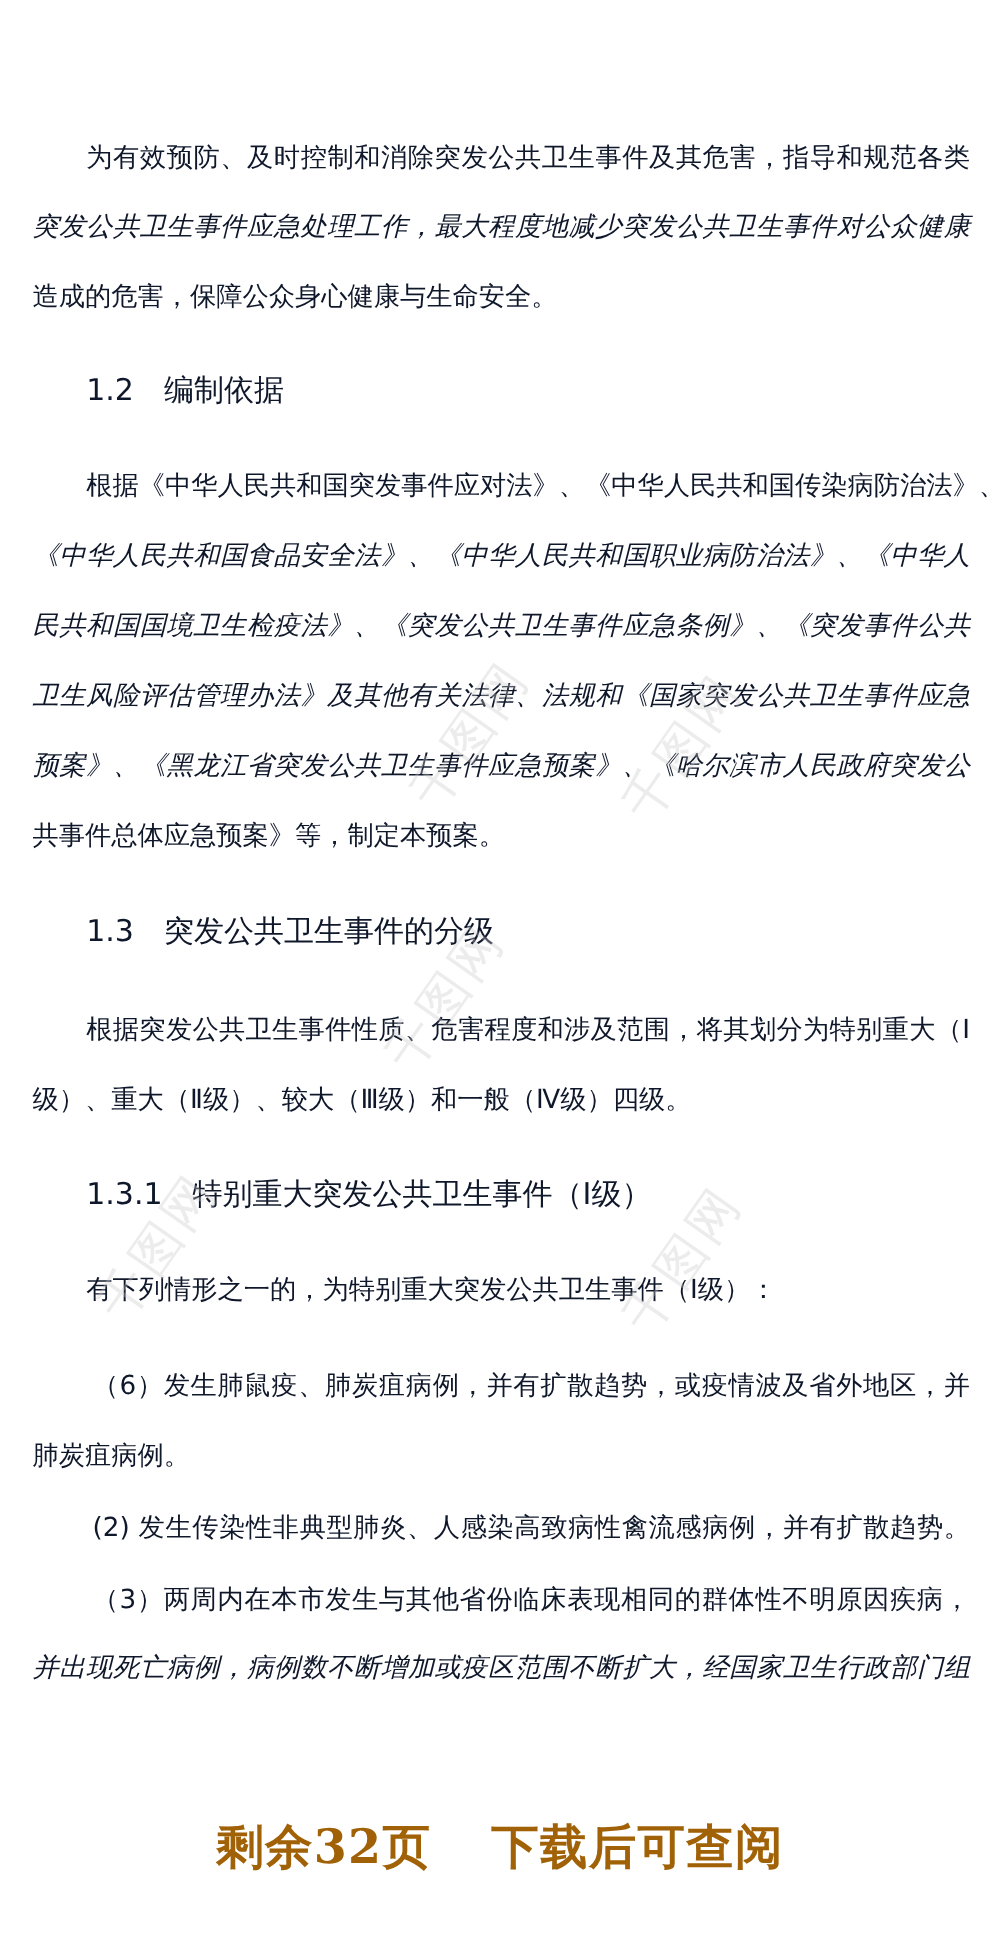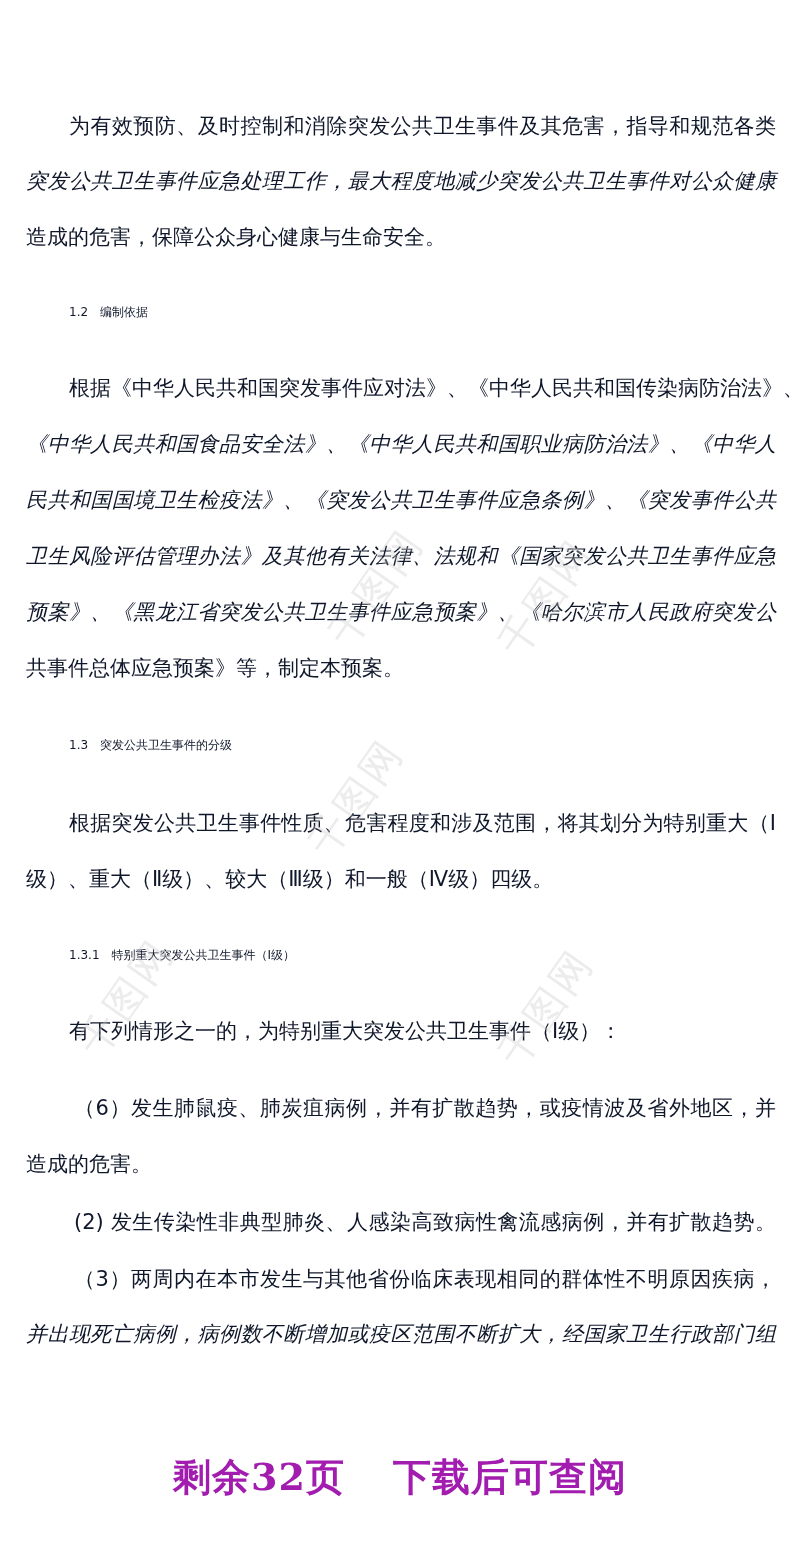--- a/index.html
+++ b/index.html
@@ -25,21 +25,21 @@
       position: absolute;
       left: 0;
       white-space: nowrap;
       font-size: 21px;
       line-height: 30px;
       letter-spacing: 0px;
       color: #0f172a;
     }
     .indent { left: 43px; }
     .indent-s { left: 48px; }
-    .heading { font-size: 12px; }
+    .heading { font-size: 24px; }
     .justify {
       width: 750px;
       text-align: justify;
       text-align-last: justify;
       font-style: italic;
     }
     .justify-i {
       width: 707px;
       text-align: justify;
       text-align-last: justify;
@@ -55,21 +55,21 @@
       letter-spacing: 4px;
     }
     .footer-notice {
       position: absolute;
       left: 0;
       top: 1452px;
       width: 800px;
       text-align: center;
       font-size: 38px;
       font-weight: bold;
-      color: #a21caf;
+      color: #a16207;
       font-family: "DejaVu Serif", "Liberation Serif", serif;
       letter-spacing: 1px;
     }
     .footer-notice span { display: inline-block; }
     .footer-gap { display: inline-block; width: 48px; }
   </style>
 </head>
 <body>
 
 <div class="doc">
@@ -90,21 +90,21 @@
   <div class="line indent heading" style="top:730px">1.3　突发公共卫生事件的分级</div>
 
   <div class="line indent justify-i" style="top:808px">根据突发公共卫生事件性质、危害程度和涉及范围，将其划分为特别重大（Ⅰ</div>
   <div class="line" style="top:864px">级）、重大（Ⅱ级）、较大（Ⅲ级）和一般（Ⅳ级）四级。</div>
 
   <div class="line indent heading" style="top:940px">1.3.1　特别重大突发公共卫生事件（Ⅰ级）</div>
 
   <div class="line indent" style="top:1016px">有下列情形之一的，为特别重大突发公共卫生事件（Ⅰ级）：</div>
 
   <div class="line indent-s" style="top:1093px; width:702px; text-align:justify; text-align-last:justify;">（6）发生肺鼠疫、肺炭疽病例，并有扩散趋势，或疫情波及省外地区，并</div>
-  <div class="line" style="top:1149px">造成的危害。</div>
+  <div class="line" style="top:1149px">肺炭疽病例。</div>
 
   <div class="line indent-s" style="top:1207px; width:702px; text-align:justify; text-align-last:justify;">(2) 发生传染性非典型肺炎、人感染高致病性禽流感病例，并有扩散趋势。</div>
 
   <div class="line indent-s" style="top:1264px; width:702px; text-align:justify; text-align-last:justify;">（3）两周内在本市发生与其他省份临床表现相同的群体性不明原因疾病，</div>
   <div class="line justify" style="top:1319px">并出现死亡病例，病例数不断增加或疫区范围不断扩大，经国家卫生行政部门组</div>
 </div>
 
 <div class="watermark" style="left:310px; top:560px;">千图网</div>
 <div class="watermark" style="left:480px; top:570px;">千图网</div>
 <div class="watermark" style="left:290px; top:770px;">千图网</div>

